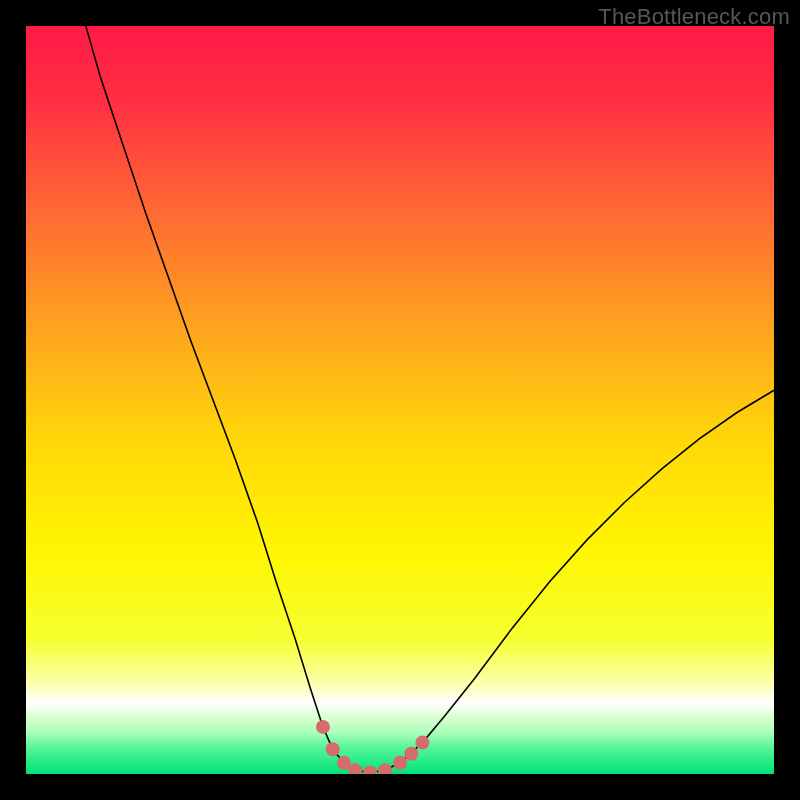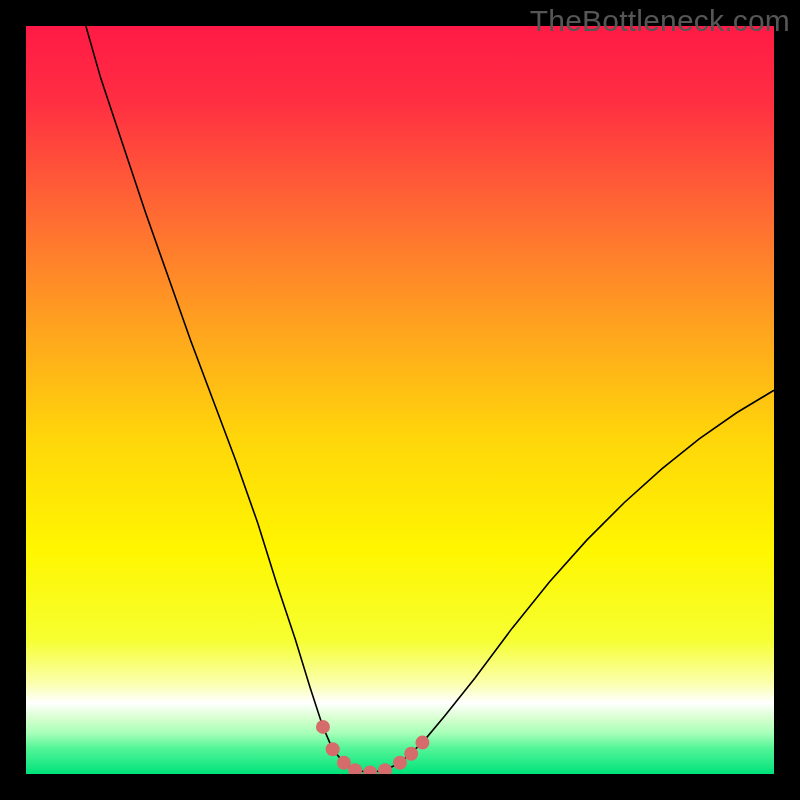--- a/index.html
+++ b/index.html
@@ -23,21 +23,21 @@
     position: absolute;
     left: 0;
     top: 0;
     width: 748px;
     height: 748px;
   }
   .watermark {
     position: absolute;
     top: 4px;
     right: 10px;
-    font-size: 30px;
+    font-size: 22px;
     font-weight: 500;
     color: #565656;
     letter-spacing: 0.2px;
     font-family: Arial, Helvetica, sans-serif;
   }
 </style>
 </head>
 <body>
 
 <div class="frame">

